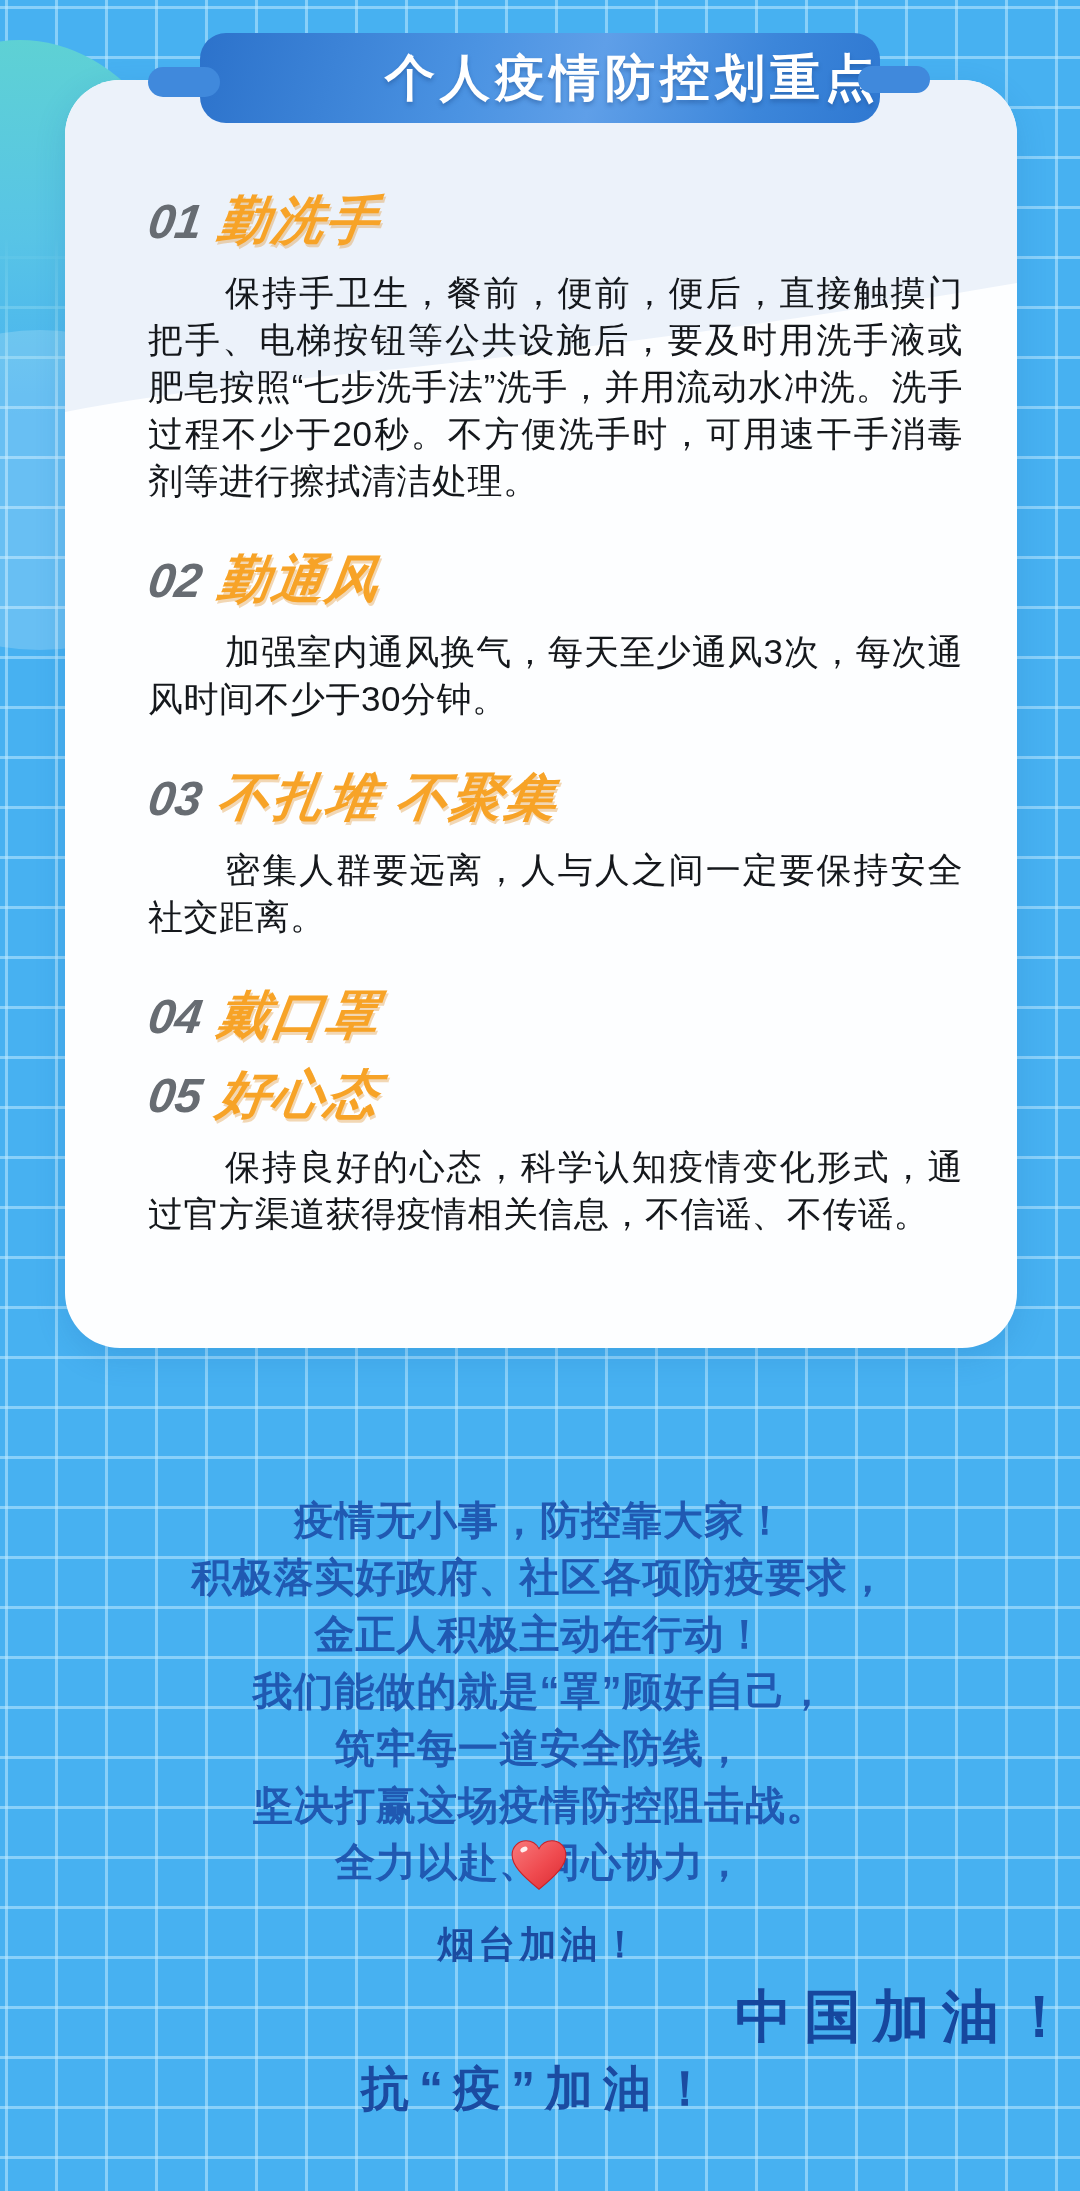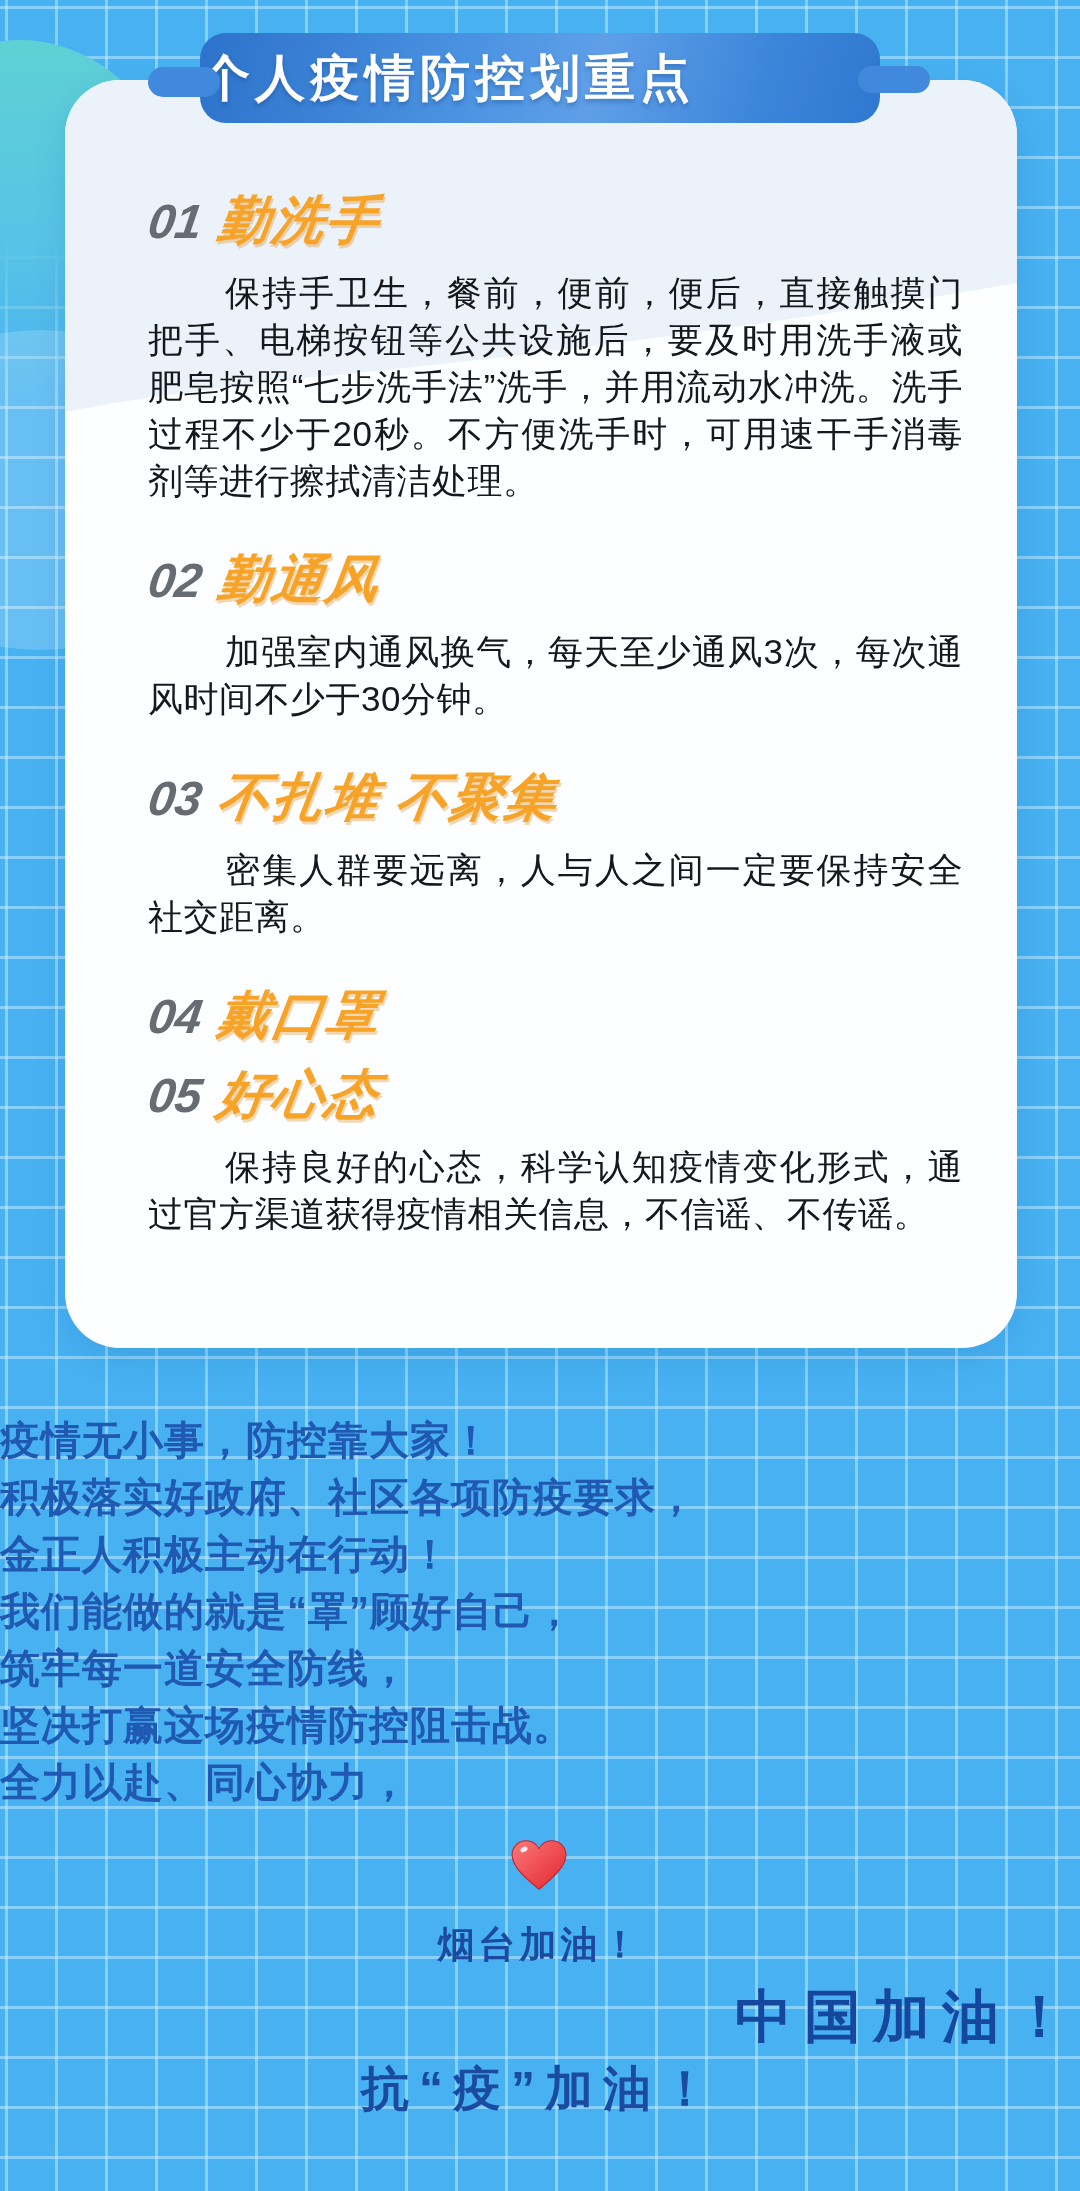--- a/index.html
+++ b/index.html
@@ -25,21 +25,21 @@
     position:absolute; left:-150px; top:330px; width:380px; height:320px;
     border-radius:50%;
     background:rgba(255,255,255,.18);
     z-index:0;
   }
   
   .banner{
     position:absolute; left:200px; top:33px; width:680px; height:90px;
     border-radius:26px;
     background:linear-gradient(105deg,#2c72cb 0%,#4b93e2 40%,#5f9fe8 58%,#3c86da 82%,#2f78d1 100%);
-    z-index:3; text-align:left;
+    z-index:3; text-align:right;
   }
   .banner h1{
     margin:0; line-height:90px; font-size:50px; font-weight:700;
     color:#ffffff; letter-spacing:5px;
     text-shadow:0 3px 4px rgba(20,60,120,.35);
   }
   .tab{position:absolute; background:#4089dc; border-radius:16px; z-index:2;}
   .tab-l{left:-52px; top:34px; width:72px; height:30px;}
   .tab-r{right:-50px; top:33px; width:72px; height:27px;}
   
@@ -66,22 +66,22 @@
     letter-spacing:2px;
     text-shadow:2px 3px 0 rgba(221,133,21,.32);
   }
   .sec-body{
     margin:0 0 45px 0;
     font-size:35px; line-height:47px; color:#15181c;
     text-align:justify; text-indent:2.2em; letter-spacing:.5px;
   }
   
   .message{
-    position:absolute; left:0; top:1412px; width:100%;
-    z-index:1;
+    position:absolute; left:0; top:1492px; width:100%;
+    text-align:center; z-index:1;
   }
   .msg-line{
     font-size:40px; line-height:57px; font-weight:700;
     color:#2059b2; letter-spacing:1px;
   }
   
   .heart{position:absolute; left:510px; top:1839px; z-index:1;}
   
   .slogans{position:absolute; left:0; top:1918px; width:100%; text-align:center; z-index:1;}
   .slogan{font-weight:900; color:#1b4ba1;}

